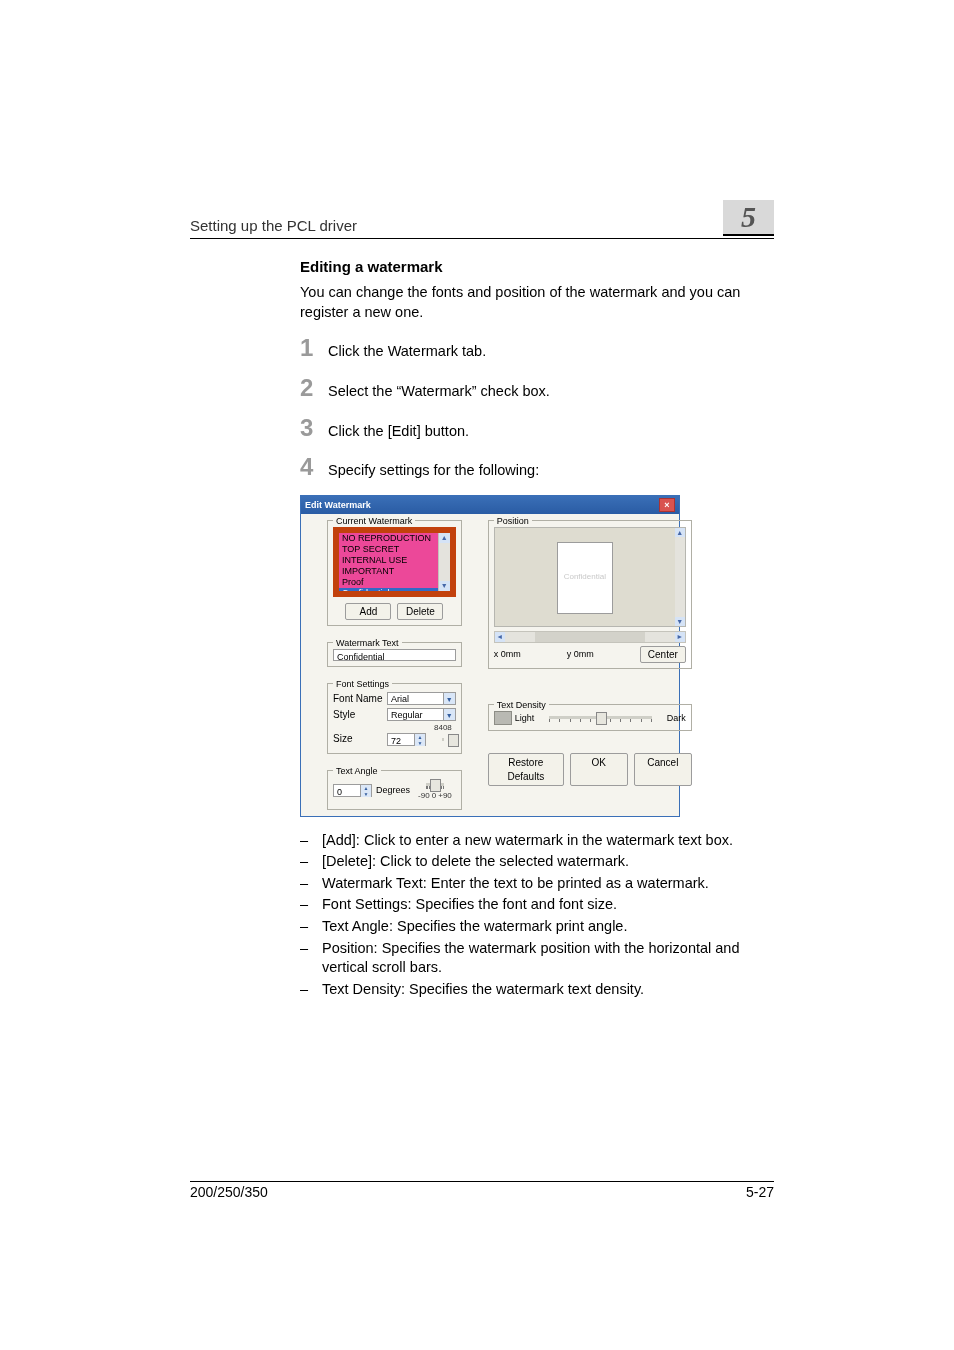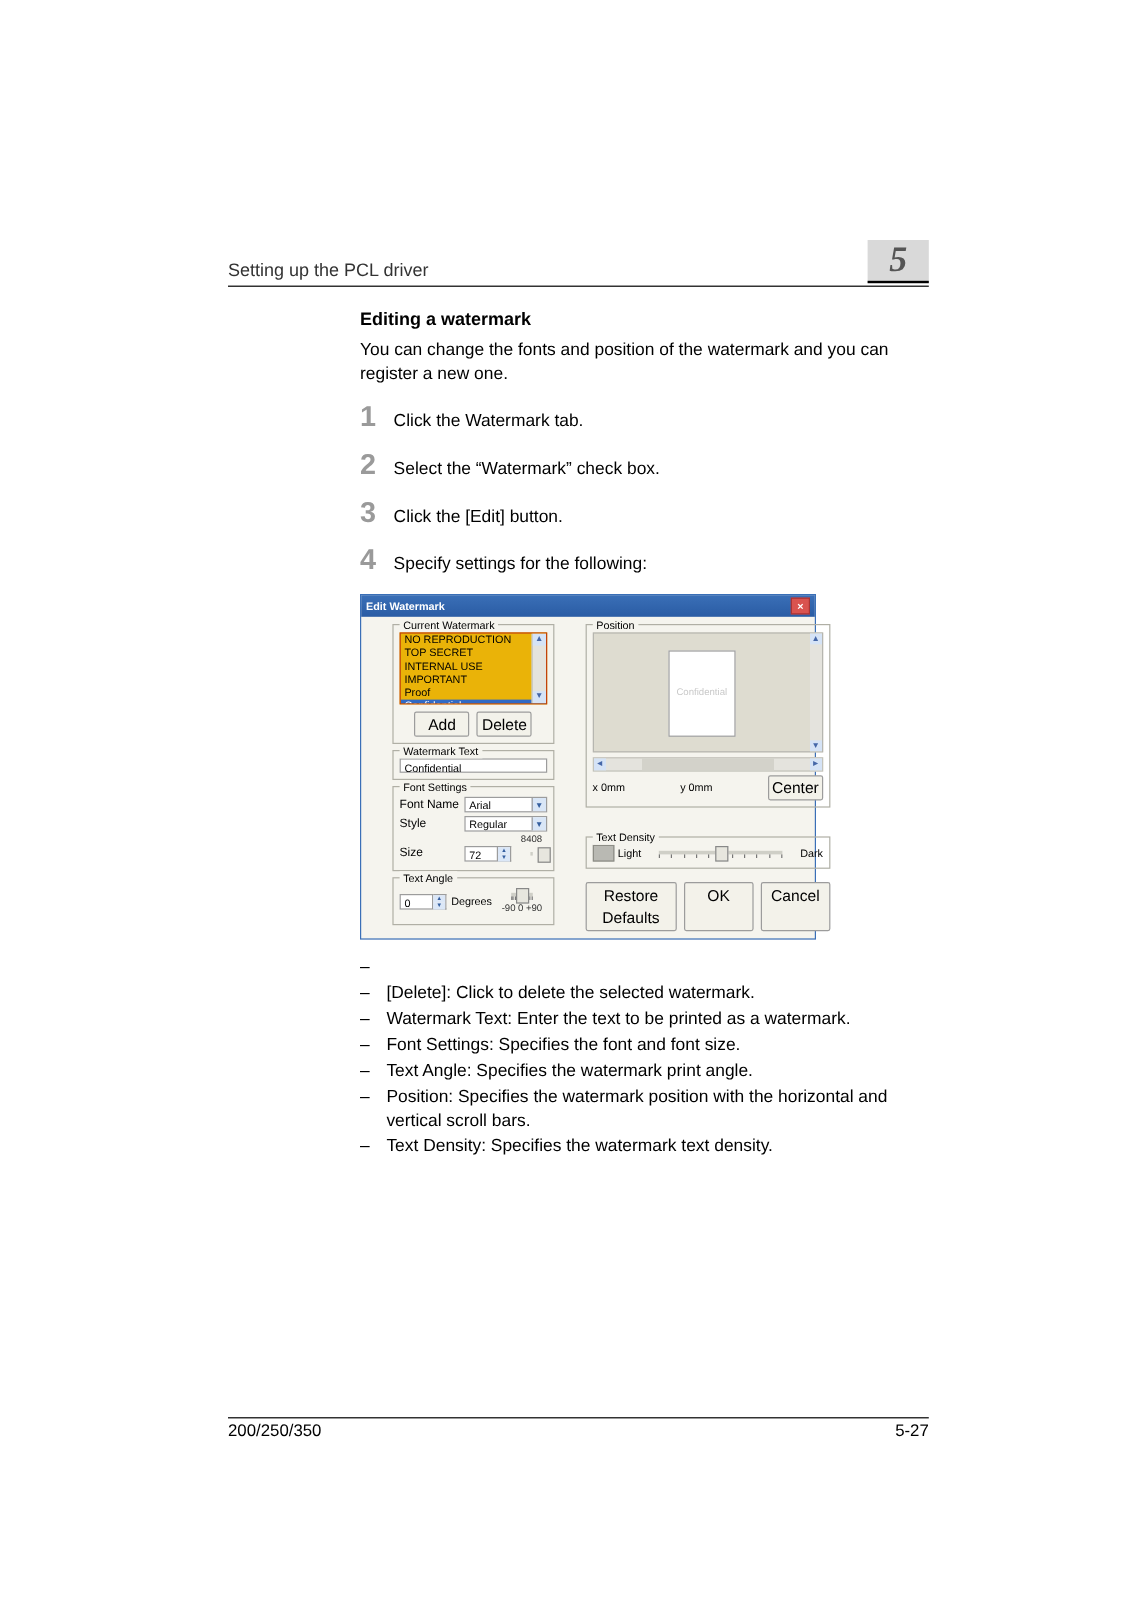--- a/index.html
+++ b/index.html
@@ -143,39 +143,39 @@
   }
   .dlg-body {
     padding: 6px;
     display: flex;
     gap: 6px;
   }
   .dlg-col {
     flex: 1;
     display: flex;
     flex-direction: column;
-    gap: 5px;
+    gap: 16px;
     padding-left: 20px;
   }
   .grp {
     border: 1px solid #b0afa5;
     padding: 6px 5px 5px 5px;
     position: relative;
   }
   .grp-t {
     position: absolute;
     top: -6px;
     left: 5px;
     background: #f5f4ee;
     padding: 0 3px;
     font-size: 9px;
   }
   .lst {
-    border: 1px solid #c2410c;
-    background: #eab308;
+    border: 6px solid #c2410c;
+    background: #ec4899;
     height: 58px;
     overflow: hidden;
     position: relative;
     font-size: 9px;
   }
   .lst-items div {
     padding: 0 3px;
     line-height: 11px;
     white-space: nowrap;
   }
@@ -204,21 +204,21 @@
   .btnrow {
     display: flex;
     justify-content: center;
     gap: 6px;
     margin-top: 6px;
   }
   .btn {
     border: 1px solid #9c9c9c;
     background: #f3f2ea;
     padding: 1px 0;
-    font-size: 13px;
+    font-size: 10px;
     text-align: center;
     min-width: 44px;
     border-radius: 2px;
   }
   .inp {
     border: 1px solid #9c9c9c;
     background: #fff;
     font-size: 9px;
     padding: 1px 3px;
     height: 12px;
@@ -630,20 +630,21 @@
               <div class="btn">Cancel</div>
             </div>
           </div>
         </div>
       </div>
     </div>
 
     <ul class="dash">
       <li>
           <span class="dash-mark">–</span>
+          <span>[Add]: Click to enter a new watermark in the watermark text box.</span>
         </li>
       <li>
           <span class="dash-mark">–</span>
           <span>[Delete]: Click to delete the selected watermark.</span>
         </li>
       <li>
           <span class="dash-mark">–</span>
           <span>Watermark Text: Enter the text to be printed as a watermark.</span>
         </li>
       <li>

